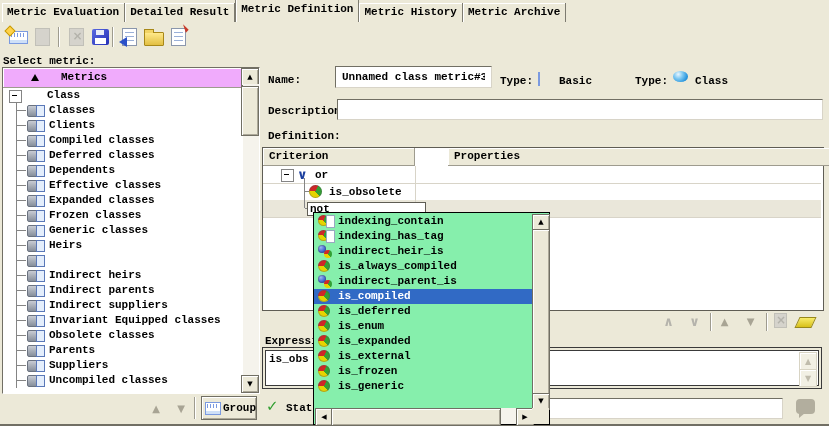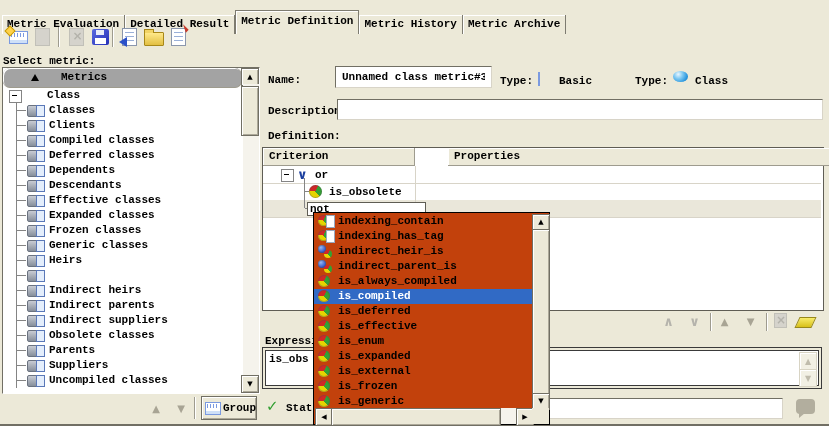--- a/index.html
+++ b/index.html
@@ -2,21 +2,21 @@
 <html><head>
 <meta charset="utf-8">
 <style>
   html,body{margin:0;padding:0;background:#d4d0c8;}
   .root{position:relative;width:829px;height:426px;background:#ece9d8;overflow:hidden;
         font:bold 11px "Liberation Mono",monospace;color:#000;}
   .abs{position:absolute;}
   .glyph{font-family:"DejaVu Sans",sans-serif;}
 
   
-  .tabbar{left:2px;top:12px;height:22px;display:flex;align-items:flex-end;}
+  .tabbar{left:2px;top:0;height:22px;display:flex;align-items:flex-end;}
   .tab{height:16px;padding:3px 5px 0 5px;border-right:1px solid #7d7b70;
        box-shadow:inset 0 1px 0 #fff,inset 1px 0 0 #fff;cursor:default;white-space:nowrap;}
   .tab.active{height:19px;padding-top:4px;background:#ece9d8;border:1px solid #7d7b70;border-bottom:none;
        box-shadow:inset 1px 1px 0 #fff;position:relative;z-index:2;}
 
   
   .toolbar{left:0;top:23px;width:829px;height:29px;}
   .tbtn{position:absolute;top:3px;width:22px;height:22px;display:flex;align-items:center;justify-content:center;}
   .tbtn:nth-child(1){left:7px}.tbtn:nth-child(2){left:31px}.tbtn:nth-child(3){left:65px}
   .tbtn:nth-child(4){left:89px}.tbtn:nth-child(5){left:118px}.tbtn:nth-child(6){left:143px}
@@ -53,22 +53,22 @@
   .ball{width:15px;height:11px;border-radius:50%;
       background:radial-gradient(circle at 35% 30%,#e8f6ff,#7fc9f2 35%,#2492dc 75%,#156bb0);}
   .pie{width:13px;height:13px;border-radius:50%;
       background:conic-gradient(from 25deg,#33a133 0 115deg,#e6d400 115deg 245deg,#cf2727 245deg 360deg);
       box-shadow:inset 0 0 0 1px rgba(80,80,80,.35);}
 
   
   .lb-select{left:3px;top:55px;}
   .list{left:2px;top:67px;width:256px;height:325px;background:#fff;
       border-top:1px solid #716f64;border-left:1px solid #716f64;border-bottom:1px solid #fff;border-right:1px solid #fff;}
-  .list-head{position:absolute;left:0;top:0;width:238px;height:19px;background:#a3a3a3;
-      border-right:1px solid #9e9b8e;border-bottom:1px solid #9e9b8e;box-shadow:inset 1px 1px 0 #fff;border-radius:7px;}
+  .list-head{position:absolute;left:0;top:0;width:238px;height:19px;background:#f0abfc;
+      border-right:1px solid #9e9b8e;border-bottom:1px solid #9e9b8e;box-shadow:inset 1px 1px 0 #fff;}
   .sort-tri{position:absolute;left:28px;top:6px;width:0;height:0;
       border-left:4px solid transparent;border-right:4px solid transparent;border-bottom:7px solid #000;}
   .list-head-label{position:absolute;left:58px;top:3px;}
   .tree{position:absolute;left:0;top:20px;width:238px;height:303px;overflow:hidden;background:#fff;}
   .trow{position:relative;height:15px;line-height:15px;white-space:nowrap;}
   .trow .tlabel{position:absolute;left:46px;top:0;}
   .trow.k-root .tlabel{left:44px;}
   .expander{position:absolute;left:6px;top:2px;width:11px;height:11px;background:#fff;border:1px solid #848484;display:none;}
   .expander::after{content:"";position:absolute;left:2px;top:4px;width:5px;height:1px;background:#000;}
   .trow.k-root .expander{display:block;}
@@ -147,21 +147,21 @@
 
   
   .check{left:266px;top:397px;color:#2f9e2f;font:bold 15px "DejaVu Sans",sans-serif;}
   .lb-status{left:286px;top:402px;white-space:nowrap;}
   .f-status{left:544px;top:398px;width:239px;height:21px;}
   .bubble{left:796px;top:399px;width:19px;height:15px;background:#b2ae9e;border-radius:4px;}
   .bubble::after{content:"";position:absolute;left:3px;bottom:-4px;width:0;height:0;
       border-top:5px solid #b2ae9e;border-right:6px solid transparent;}
 
   
-  .dropdown{left:313px;top:212px;width:237px;height:213px;background:#c2410c;border:1px solid #000;z-index:10;box-sizing:border-box;}
+  .dropdown{left:313px;top:212px;width:237px;height:213px;background:#86efac;border:1px solid #000;z-index:10;box-sizing:border-box;}
   .dlist{position:absolute;left:0;top:1px;width:218px;height:194px;overflow:hidden;}
   .ditem{position:relative;height:15px;line-height:15px;white-space:nowrap;padding-left:24px;box-sizing:border-box;}
   .ditem.selected{background:#316ac5;color:#fff;}
   .dicon{position:absolute;left:4px;top:1px;width:17px;height:13px;}
   .dicon::before{content:"";position:absolute;left:0;top:0;width:12px;height:12px;border-radius:50%;
       background:conic-gradient(from 25deg,#33a133 0 115deg,#e6d400 115deg 245deg,#cf2727 245deg 360deg);
       box-shadow:inset 0 0 0 1px rgba(80,80,80,.35);}
   .k-doc .dicon::before{width:11px;height:11px;}
   .k-doc .dicon::after{content:"";position:absolute;left:8px;top:0;width:7px;height:11px;background:#fff;border:1px solid #98a8c0;}
   .k-link .dicon::before{width:8px;height:8px;background:radial-gradient(circle at 35% 30%,#9ab8f2,#2a50c8 70%);}
@@ -267,25 +267,20 @@
           <span class="micon"></span>
           <span class="tlabel">Deferred classes</span>
         </div>
 
         <div class="trow k-metric">
 
           <span class="micon"></span>
           <span class="tlabel">Dependents</span>
         </div>
 
-        <div class="trow k-metric">
-
-          <span class="micon"></span>
-          <span class="tlabel">Descendants</span>
-        </div>
 
         <div class="trow k-metric">
 
           <span class="micon"></span>
           <span class="tlabel">Effective classes</span>
         </div>
 
         <div class="trow k-metric">
 
           <span class="micon"></span>
@@ -326,20 +321,25 @@
           <span class="micon"></span>
           <span class="tlabel">Indirect parents</span>
         </div>
 
         <div class="trow k-metric">
 
           <span class="micon"></span>
           <span class="tlabel">Indirect suppliers</span>
         </div>
 
+        <div class="trow k-metric">
+
+          <span class="micon"></span>
+          <span class="tlabel">Invariant Equipped classes</span>
+        </div>
 
         <div class="trow k-metric">
 
           <span class="micon"></span>
           <span class="tlabel">Obsolete classes</span>
         </div>
 
         <div class="trow k-metric">
 
           <span class="micon"></span>
@@ -461,44 +461,40 @@
         <div class="ditem k-doc">
           <span class="dicon"></span>
           <span>indexing_has_tag</span>
         </div>
 
         <div class="ditem k-link">
           <span class="dicon"></span>
           <span>indirect_heir_is</span>
         </div>
 
+        <div class="ditem k-pie">
+          <span class="dicon"></span>
+          <span>is_always_compiled</span>
+        </div>
+
         <div class="ditem k-link">
           <span class="dicon"></span>
           <span>indirect_parent_is</span>
         </div>
 
-        <div class="ditem k-pie">
-          <span class="dicon"></span>
-          <span>is_always_compiled</span>
-        </div>
-
         <div class="ditem k-pie selected">
           <span class="dicon"></span>
           <span>is_compiled</span>
         </div>
 
         <div class="ditem k-pie">
           <span class="dicon"></span>
           <span>is_deferred</span>
         </div>
 
-        <div class="ditem k-pie">
-          <span class="dicon"></span>
-          <span>is_effective</span>
-        </div>
 
         <div class="ditem k-pie">
           <span class="dicon"></span>
           <span>is_enum</span>
         </div>
 
         <div class="ditem k-pie">
           <span class="dicon"></span>
           <span>is_expanded</span>
         </div>

